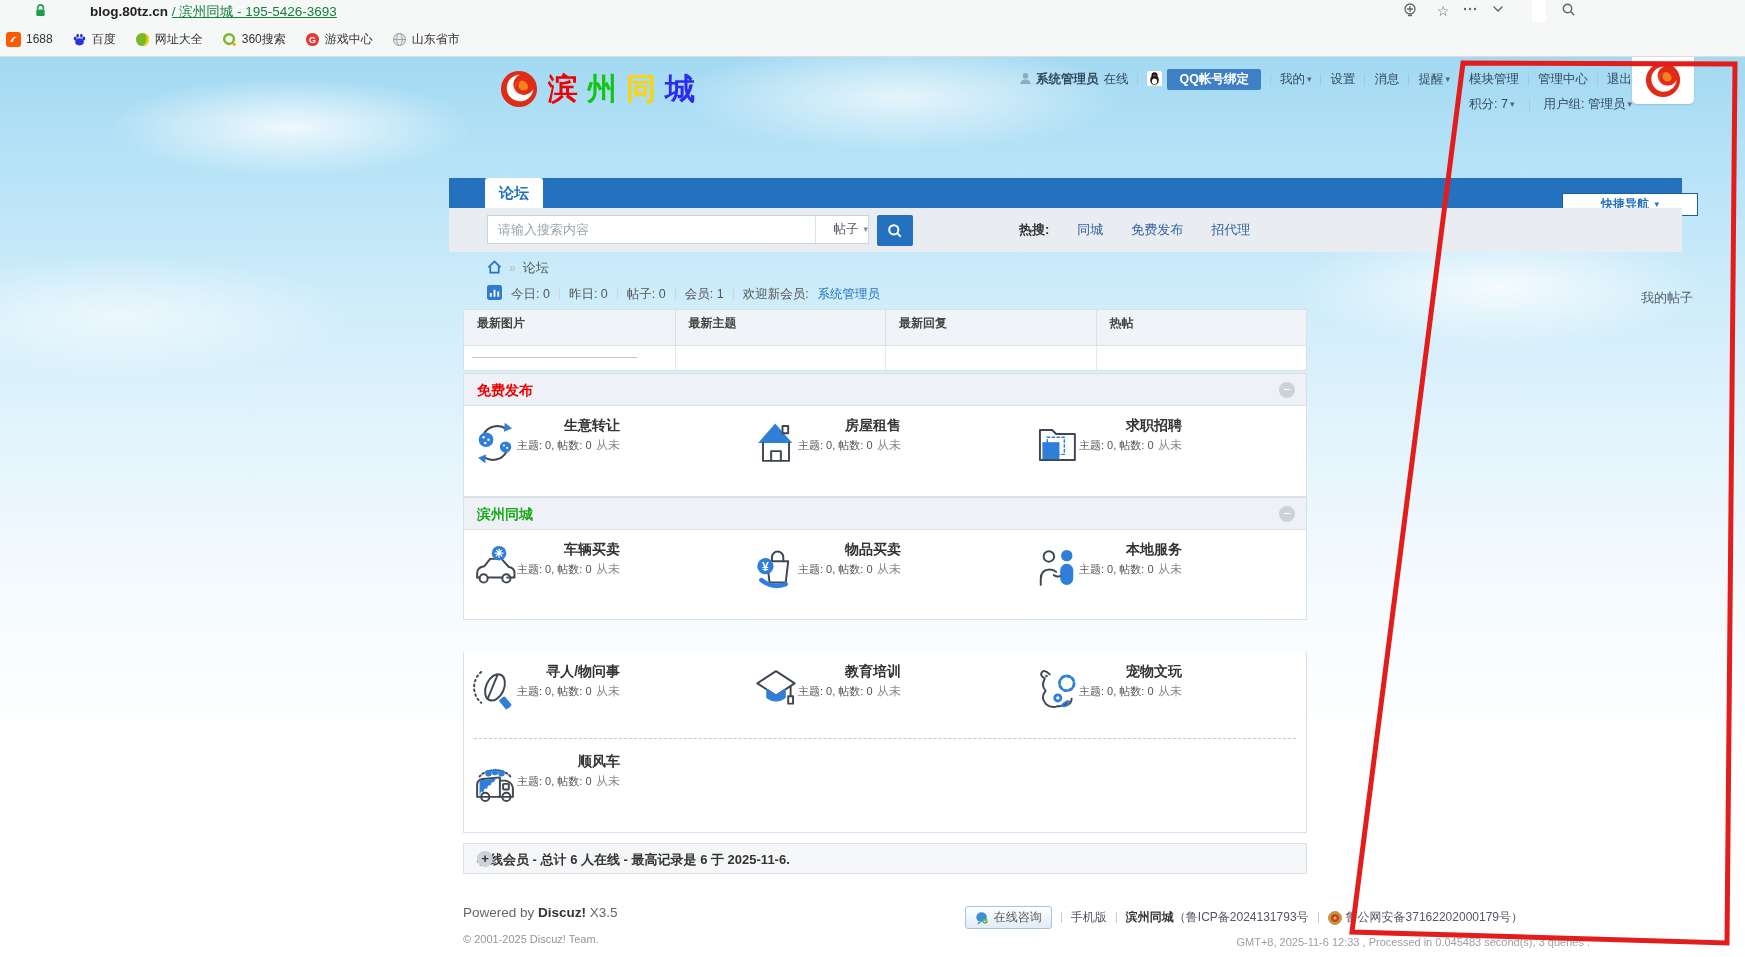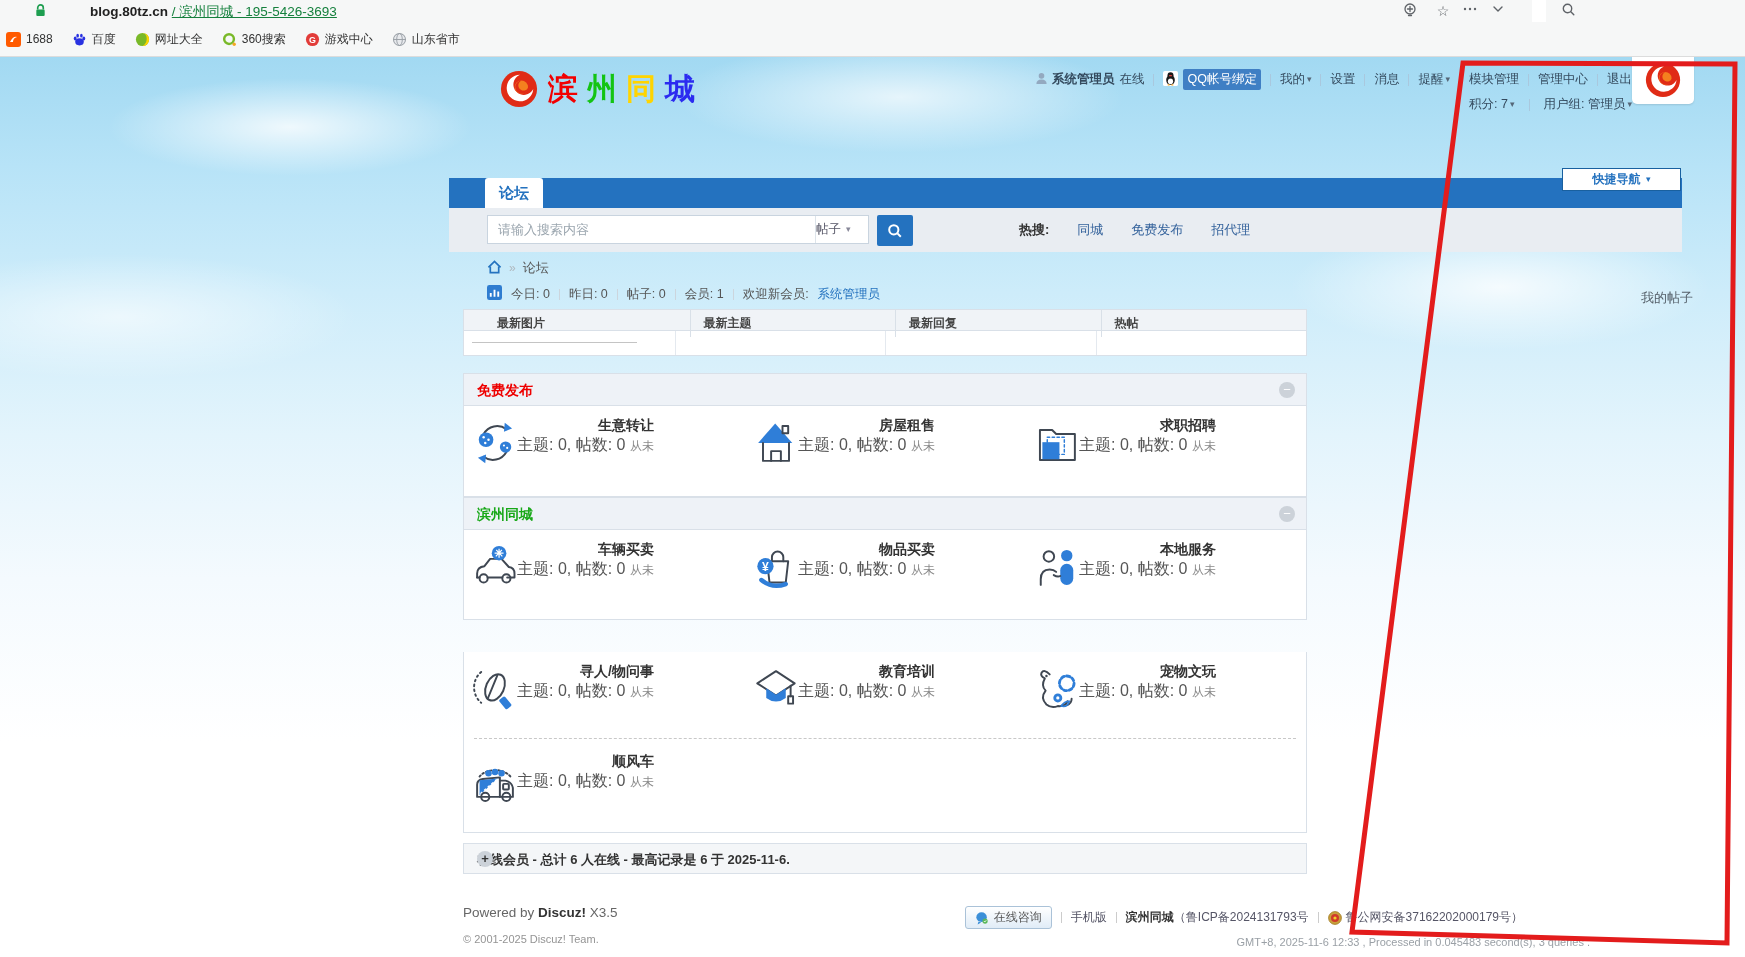--- a/index.html
+++ b/index.html
@@ -31,70 +31,70 @@
   .logo-cn b:nth-child(3){color:#ffd400;} .logo-cn b:nth-child(4){color:#2b2bf0;}
   .logo-en{position:absolute;left:452px;top:47px;font-size:45px;font-weight:900;letter-spacing:19px;white-space:nowrap;}
   .logo-en b:nth-child(1){color:#2222cc;} .logo-en b:nth-child(2){color:#ffd400;}
   .logo-en b:nth-child(3){color:#1e9e1e;} .logo-en b:nth-child(4){color:#e01212;}
   
   .ubar{position:absolute;right:113px;display:flex;align-items:center;font-size:12.5px;color:#344a5e;white-space:nowrap;}
   .ubar1{top:12px;} .ubar2{top:39px;}
   .ubar .sep{border-left:1px solid #a9c8de;height:12px;margin:0 9px;}
   .ubar a{color:#344a5e;text-decoration:none;cursor:pointer;}
   .uname{font-weight:bold;color:#333;margin:0 5px 0 4px;}
-  .qqbtn{background:#3f7fc4;color:#fff !important;padding:2px 4px;border-radius:2px;margin-left:5px;}
+  .qqbtn{background:#3f7fc4;color:#fff !important;padding:2px 12px;border-radius:2px;margin-left:5px;font-weight:bold;}
   .caret{display:inline-block;font-size:9px;color:#567;transform:translateY(-1px);margin-left:2px;}
   .caret::after{content:"▾";}
   .avatarbox{position:absolute;left:1632px;top:0px;width:62px;height:47px;background:#fff;border-radius:0 0 5px 5px;box-shadow:0 1px 2px rgba(0,0,0,.12);}
   .avatarbox svg{position:absolute;left:13px;top:5px;}
   
   .navbar{position:absolute;left:449px;top:121px;width:1233px;height:30px;background:#2472bf;}
   .navtab{position:absolute;left:485px;top:121px;width:58px;height:30px;background:#fff;color:#2472bf;
           font-size:15px;font-weight:bold;text-align:center;line-height:30px;border-radius:3px 3px 0 0;cursor:pointer;}
-  .quicknav{position:absolute;left:1563px;top:112px;width:117px;height:21px;background:#fff;box-shadow:0 0 0 1px #19609f;
+  .quicknav{position:absolute;left:1563px;top:137px;width:134px;height:21px;background:#fff;box-shadow:0 0 0 1px #19609f;
             color:#2472bf;font-size:12px;font-weight:bold;text-align:center;line-height:21px;cursor:pointer;}
   .quicknav .caret{color:#2472bf;}
   
   .sstrip{position:absolute;left:449px;top:151px;width:1233px;height:44px;background:#e9edf2;}
   .sbox{position:absolute;left:487px;top:158px;width:382px;height:29px;background:#fff;border:1px solid #c9d4df;box-sizing:border-box;display:flex;}
   .sbox input{flex:1;border:none;outline:none;font-size:13px;color:#555;padding:0 10px;background:transparent;font-family:inherit;}
   .sbox input::placeholder{color:#9aa5ae;}
-  .scope{width:52px;border-left:1px solid #dde4ea;font-size:12.5px;color:#556;display:flex;align-items:center;justify-content:flex-start;gap:3px;cursor:pointer;}
+  .scope{width:52px;border-left:1px solid #dde4ea;font-size:12.5px;color:#556;display:flex;align-items:center;justify-content:flex-end;gap:3px;cursor:pointer;}
   .sbtn{position:absolute;left:877px;top:158px;width:36px;height:31px;background:#2472bf;border-radius:2px;border:none;cursor:pointer;display:flex;align-items:center;justify-content:center;}
   .hot{position:absolute;left:1019px;top:164px;display:flex;align-items:center;font-size:13px;gap:28px;white-space:nowrap;}
   .hot .hl{font-weight:bold;color:#333;}
   .hot a{color:#35639c;text-decoration:none;cursor:pointer;}
   
   .crumb{position:absolute;left:487px;top:202px;display:flex;align-items:center;font-size:13px;color:#555;gap:7px;}
   .crumb .gt{color:#b0b8bf;font-size:12px;}
   .stats{position:absolute;left:487px;top:228px;display:flex;align-items:center;font-size:12.5px;color:#555;gap:9px;white-space:nowrap;}
   .stats .pipe{border-left:1px solid #ccd5dd;height:11px;}
   .stats a{color:#2472bf;text-decoration:none;cursor:pointer;}
   
   .btable{position:absolute;left:463px;top:252px;width:844px;}
   .bt-head,.bt-body{display:grid;grid-template-columns:1fr 1fr 1fr 1fr;border:1px solid #d9e0e8;box-sizing:border-box;}
-  .bt-head{height:22px;background:#f0f3f7;padding-left:20px;}
+  .bt-head{height:37px;background:#f0f3f7;}
   .bt-head div{line-height:27px;padding-left:13px;font-size:12px;font-weight:bold;color:#444;border-left:1px solid #d9e0e8;}
   .bt-head div:first-child{border-left:none;}
   .bt-body{height:25px;background:#fff;border-top:none;}
   .bt-body div{border-left:1px solid #e4e9ef;} .bt-body div:first-child{border-left:none;}
   .imgline{margin:11px 0 0 8px;width:165px;border-top:1px solid #c4c4c4;}
   
   .band{position:absolute;left:463px;width:844px;height:33px;background:#eef2f7;border:1px solid #d9e0e8;box-sizing:border-box;}
   .band .btitle{position:absolute;left:13px;top:8px;font-size:14px;font-weight:bold;cursor:pointer;text-decoration:none;}
   .t-red{color:#ee0000;} .t-green{color:#18a818;} .t-blue{color:#2323cc;}
   .collapse{position:absolute;right:11px;top:8px;width:16px;height:16px;border-radius:50%;background:#ccd2d9;color:#fff;
             font-size:13px;line-height:15px;text-align:center;cursor:pointer;}
   .collapse.minus::before{content:"−";} .collapse.plus::before{content:"+";}
   .sbody{position:absolute;left:463px;width:844px;background:#fff;border:1px solid #d9e0e8;border-top:none;box-sizing:border-box;text-align:right;}
   .fcell{position:absolute;width:281px;height:84px;cursor:pointer;}
   .fcell .ficon{position:absolute;left:5px;top:4px;}
   .finfo{position:absolute;left:53px;top:7px;}
   .fname{font-size:14px;font-weight:bold;color:#333;text-decoration:none;display:block;}
-  .fstats{font-size:16px;color:#555;margin-top:22px;}
+  .fstats{font-size:11px;color:#555;margin-top:22px;}
   .flast{font-size:12px;color:#8a8a8a;margin-top:5px;}
   .dashed{position:absolute;left:10px;right:10px;top:86px;border-top:1px dashed #c8c8c8;}
   
   .ln{stroke:#3f4752;stroke-width:2.4;fill:none;stroke-linecap:round;stroke-linejoin:round;}
   .fb{fill:#2f7ed8;stroke:none;}
   .fbs{stroke:#2f7ed8;fill:none;stroke-linecap:round;}
   
   .online{position:absolute;left:463px;top:786px;width:844px;height:31px;background:#f4f6f8;border:1px solid #d9e0e8;box-sizing:border-box;}
   .online span{position:absolute;left:13px;top:7px;font-size:13px;font-weight:bold;color:#333;}
   .fleft1{position:absolute;left:463px;top:848px;font-size:13.5px;color:#666;}

